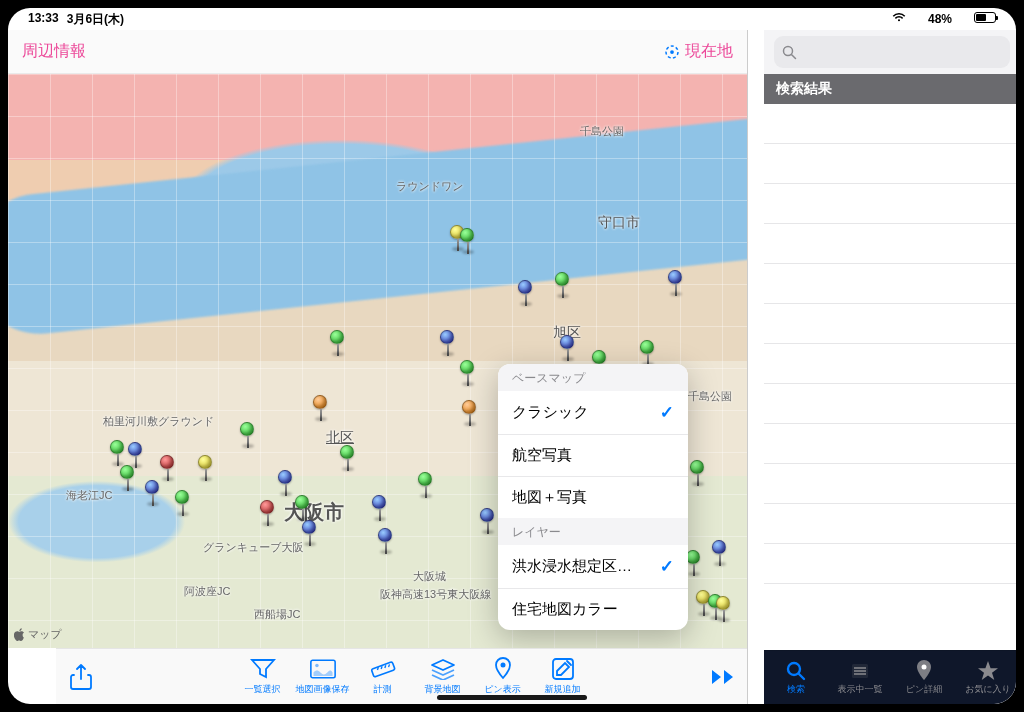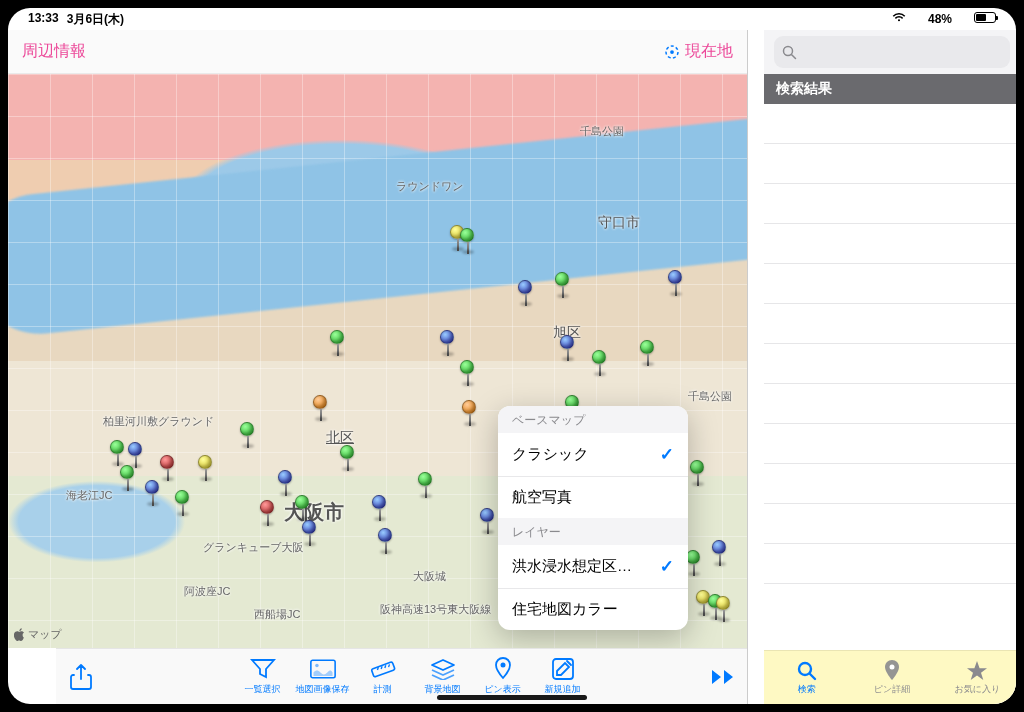--- a/index.html
+++ b/index.html
@@ -118,21 +118,21 @@
   .side-search .field{
     width:100%; height:32px; background:#e9e9ec; border-radius:9px; display:flex; align-items:center; padding:0 8px; gap:6px;
   }
   .side-search .field span.icon{ color:#8a8a8e; font-size:15px;}
   .side-search input { flex:1; border:none; background:transparent; font-size:15px; outline:none;}
   .side-header { background:#6a6a6e; color:#fff; font-size:14px; font-weight:600; padding:6px 12px;}
   .side-list { flex:1; overflow:auto; }
   .side-row { height:40px; border-bottom:1px solid #e6e6e8; }
 
   
-  .tabbar { height:54px; border-top:1px solid #00000014; background:#fef9c3; display:flex;}
+  .tabbar { height:54px; border-top:1px solid #00000014; background:#0f172a; display:flex;}
   .tab { flex:1; display:flex; flex-direction:column; align-items:center; justify-content:center; gap:1px; color:#8a8a8e; cursor:pointer;}
   .tab.active{ color:#007aff;}
   .tab .ico{ font-size:20px; height:22px; display:flex; align-items:center;}
   .tab .lbl{ font-size:9px;}
 
   
   .home-ind { position:absolute; bottom:4px; left:50%; transform:translateX(-50%); width:150px; height:5px; background:#000; border-radius:3px; opacity:.9; z-index:60;}
 
   svg { display:block; }
 </style>
@@ -184,21 +184,21 @@
         <div class="map-label big" style="left:276px; top:425px;">大阪市</div>
         <div class="map-label mid" style="left:590px; top:140px;">守口市</div>
         <div class="map-label mid" style="left:318px; top:355px;text-decoration:underline;">北区</div>
         <div class="map-label mid" style="left:185px; top:545px;margin-top:32px;">西区</div>
         <div class="map-label mid" style="left:545px; top:250px;">旭区</div>
         <div class="map-label" style="left:680px; top:315px;">千島公園</div>
         <div class="map-label" style="left:176px; top:510px;">阿波座JC</div>
         <div class="map-label" style="left:246px; top:510px;margin-top:23px;">西船場JC</div>
         <div class="map-label" style="left:58px; top:414px;">海老江JC</div>
         <div class="map-label" style="left:95px; top:340px;">柏里河川敷グラウンド</div>
-        <div class="map-label" style="left:340px; top:528px;padding-left:32px;">阪神高速13号東大阪線</div>
+        <div class="map-label" style="left:340px; top:513px;padding-left:32px;">阪神高速13号東大阪線</div>
 
         <div class="map-label" style="left:195px; top:466px;">グランキューブ大阪</div>
         <div class="map-label" style="left:572px; top:50px;">千島公園</div>
         <div class="map-label" style="left:405px; top:495px;">大阪城</div>
         <div class="map-label" style="left:388px; top:105px;">ラウンドワン</div>
 
         <div id="pins-layer">
               <div class="pin green" style="left: 110px; top: 390px;">
                 <div class="shadow"></div>
                 <div class="head"></div>
@@ -405,20 +405,23 @@
 
         <div class="popover" style="left:490px; bottom:18px;">
           <div class="pop-section">ベースマップ</div>
           <div id="pop-base">
                 <div class="pop-item">
                   <span>クラシック</span>
                   <span class="check">✓</span>
                 </div>
                 <div class="pop-item">
                   <span>航空写真</span>
+                </div>
+                <div class="pop-item">
+                  <span>地図＋写真</span>
                 </div>
               </div>
           <div class="pop-section">レイヤー</div>
           <div id="pop-layer">
                 <div class="pop-item">
                   <span>洪水浸水想定区…</span>
                   <span class="check">✓</span>
                 </div>
                 <div class="pop-item">
                   <span>住宅地図カラー</span>
@@ -536,20 +539,31 @@
               <div class="ico">
                 <svg width="20" height="20" viewBox="0 0 20 20">
                   <circle cx="8" cy="8" r="6" fill="none" stroke="currentColor" stroke-width="2.4"></circle>
                   <line x1="13" y1="13" x2="18" y2="18" stroke="currentColor" stroke-width="2.4" stroke-linecap="round"></line>
                 </svg>
               </div>
               <div class="lbl">検索</div>
             </div>
             <div class="tab">
               <div class="ico">
+                <svg width="20" height="20" viewBox="0 0 20 20">
+                  <rect x="2" y="3" width="16" height="14" rx="1.5" fill="currentColor" opacity=".15"></rect>
+                  <line x1="4" y1="7" x2="16" y2="7" stroke="currentColor" stroke-width="1.6"></line>
+                  <line x1="4" y1="10" x2="16" y2="10" stroke="currentColor" stroke-width="1.6"></line>
+                  <line x1="4" y1="13" x2="16" y2="13" stroke="currentColor" stroke-width="1.6"></line>
+                </svg>
+              </div>
+              <div class="lbl">表示中一覧</div>
+            </div>
+            <div class="tab">
+              <div class="ico">
                 <svg width="18" height="22" viewBox="0 0 18 22">
                   <path fill="currentColor" d="M9 0c4 0 7 3 7 7 0 5-7 13-7 13S2 12 2 7c0-4 3-7 7-7z" opacity=".9"></path>
                   <circle cx="9" cy="7" r="2.5" fill="#fff"></circle>
                 </svg>
               </div>
               <div class="lbl">ピン詳細</div>
             </div>
             <div class="tab">
               <div class="ico">
                 <svg width="22" height="20" viewBox="0 0 22 20">

